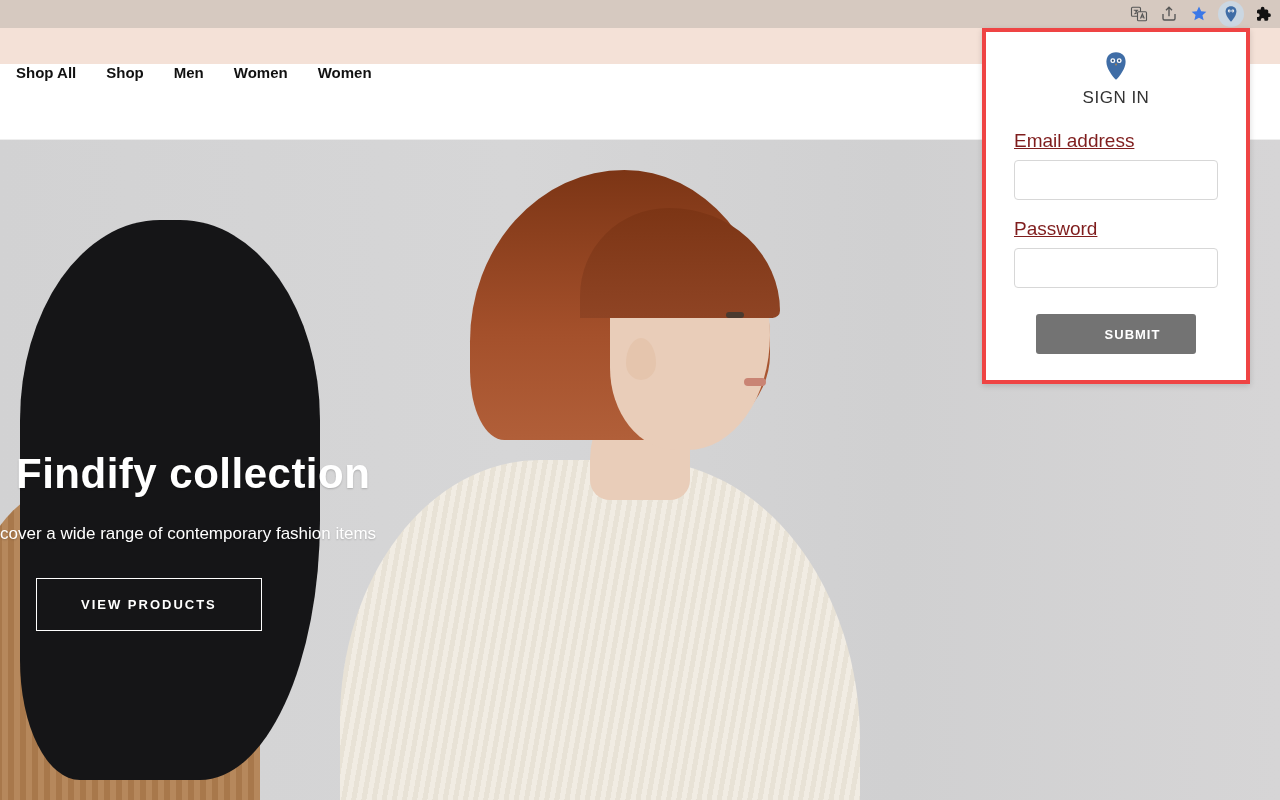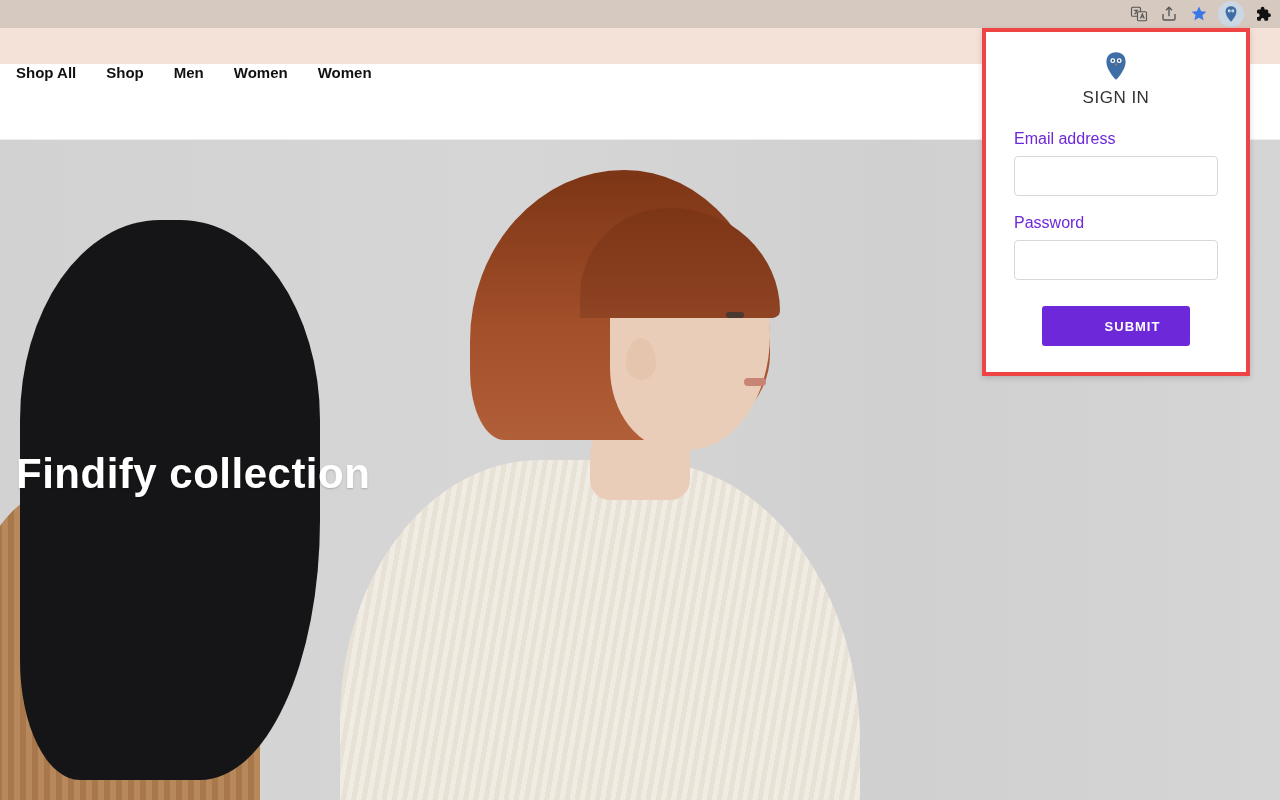--- a/index.html
+++ b/index.html
@@ -194,40 +194,41 @@
   .ext-logo svg { width: 26px; height: 32px; }
   .ext-title {
     text-align: center;
     font-size: 17px;
     color: #333;
     font-weight: 400;
     letter-spacing: 0.5px;
     margin-bottom: 22px;
   }
   .ext-field-label {
-    font-size: 16px;
-    color: #6d28d9;
+    font-size: 19px;
+    color: #7f1d1d;
     margin-bottom: 8px;
+    text-decoration: underline;
   }
   .ext-input {
     width: 100%;
     height: 40px;
     border: 1px solid #d7d7d7;
     border-radius: 4px;
     padding: 6px 10px;
     font-size: 14px;
     margin-bottom: 18px;
     background: #fff;
   }
   .ext-submit {
     display: block;
     margin: 8px auto 0 auto;
-    width: 148px;
+    width: 160px;
     height: 40px;
-    background: #6d28d9;
+    background: #737373;
     border: none;
     border-radius: 3px;
     color: #fff;
     font-size: 13px;
     font-weight: 700;
     letter-spacing: 1px;
     cursor: pointer;
     padding-left: 33px;
   }
 </style>
@@ -291,20 +292,22 @@
     <div class="hair"></div>
     <div class="face"></div>
     <div class="bangs"></div>
     <div class="ear"></div>
     <div class="eye"></div>
     <div class="lips"></div>
   </div>
 
   <div class="hero-text">
     <div class="hero-title">Findify collection</div>
+    <div class="hero-sub">cover a wide range of contemporary fashion items</div>
+    <button class="hero-btn">VIEW PRODUCTS</button>
   </div>
 </div>
 
 <div class="ext-popup">
   <div class="ext-logo">
     <svg viewBox="0 0 24 30">
       <path d="M12 2 C6 2 3 6 3 11 C3 17 8 24 12 28 C16 24 21 17 21 11 C21 6 18 2 12 2 Z" fill="#3f6da6"></path>
       <circle cx="9" cy="10" r="2.3" fill="#fff"></circle>
       <circle cx="15" cy="10" r="2.3" fill="#fff"></circle>
       <circle cx="9" cy="10" r="1" fill="#2b4d77"></circle>

